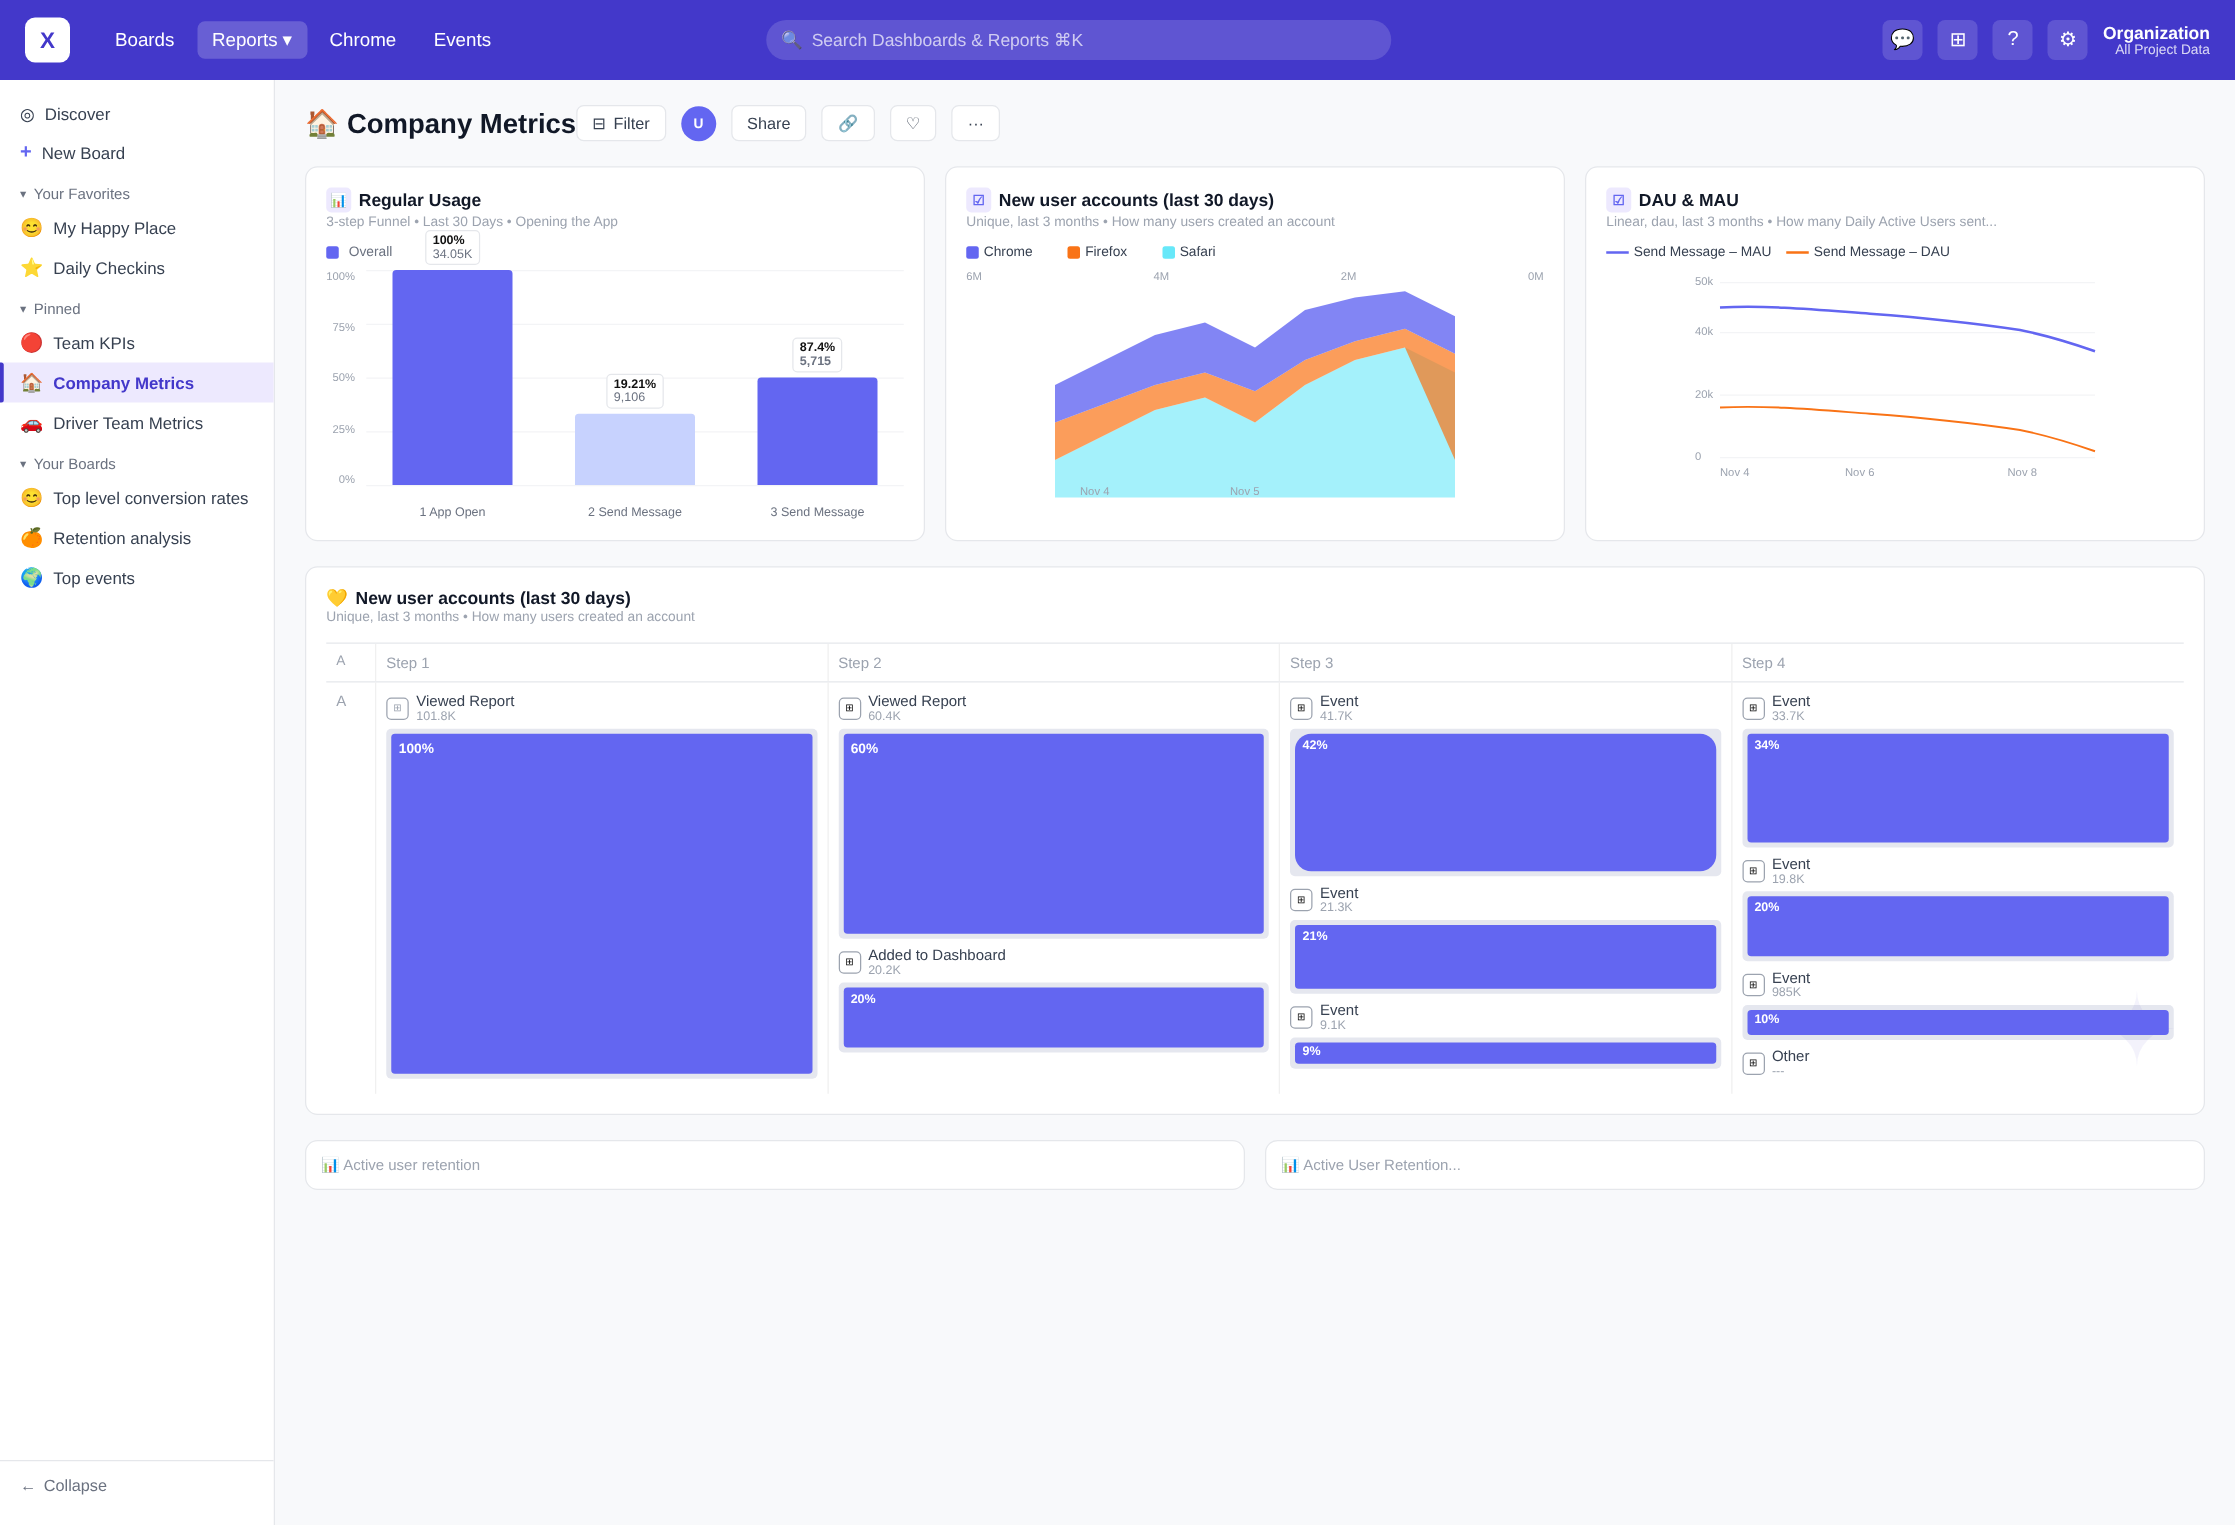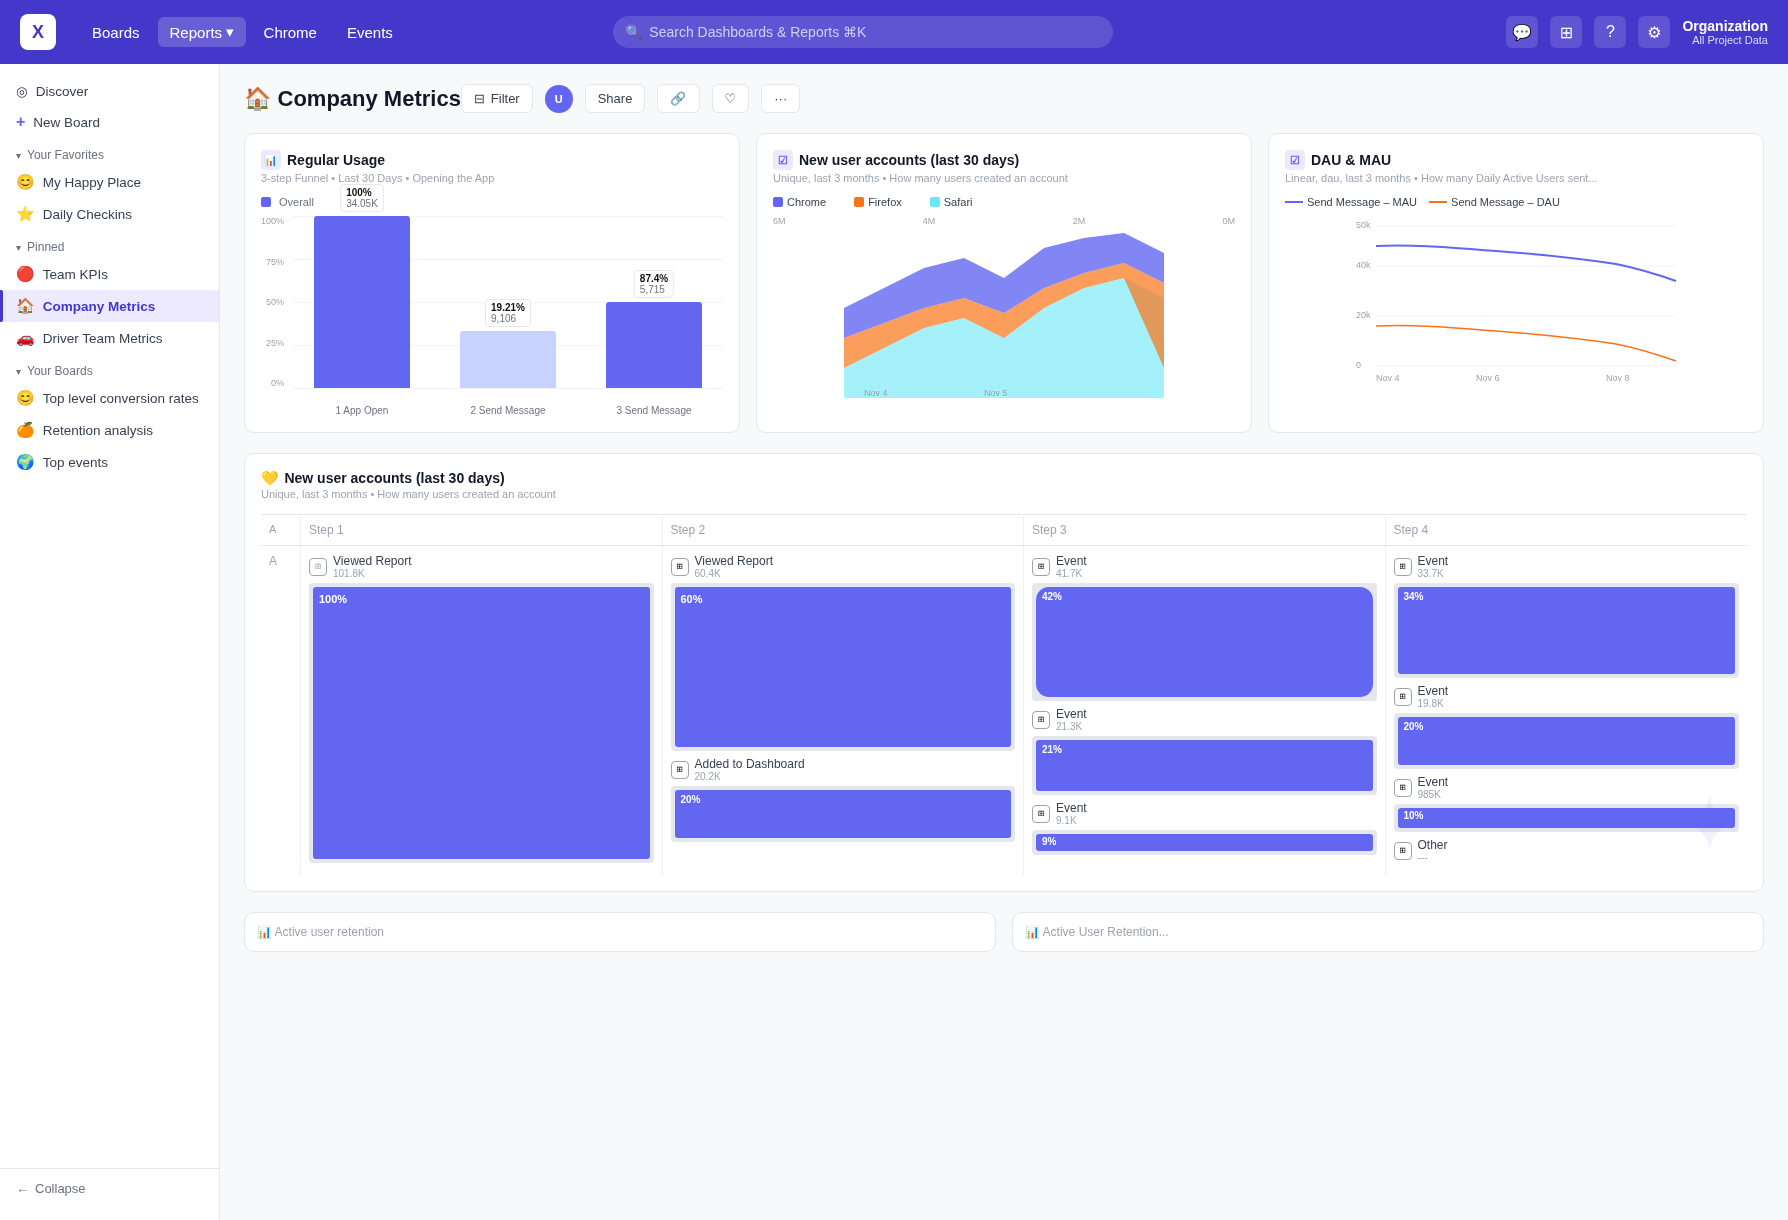--- a/index.html
+++ b/index.html
@@ -416,21 +416,21 @@
               <div style="width:70%;height:33%;background:#c7d2fe;border-radius:3px 3px 0 0;position:relative;">
                 <div style="position:absolute;top:-32px;left:50%;transform:translateX(-50%);background:white;border:1px solid #e5e7eb;border-radius:4px;padding:2px 5px;font-size:10px;font-weight:700;color:#111;white-space:nowrap;">
                   <span>19.21%</span><br><span style="font-weight:400;color:#6b7280;">9,106</span>
                 </div>
               </div>
             </div>
 
             <div style="flex:1;display:flex;flex-direction:column;align-items:center;height:100%;justify-content:flex-end;">
               <div style="width:70%;height:50%;background:#6366f1;border-radius:3px 3px 0 0;position:relative;">
                 <div style="position:absolute;top:-32px;left:50%;transform:translateX(-50%);background:white;border:1px solid #e5e7eb;border-radius:4px;padding:2px 5px;font-size:10px;font-weight:700;color:#111;white-space:nowrap;">
-                  <span>87.4%</span><br><span style="font-weight:400;color:#6b7280;">5,715</span>
+                  <span>87.4%</span><br><span style="font-weight:700;color:#6b7280;">5,715</span>
                 </div>
               </div>
             </div>
           </div>
 
           <div style="position:absolute;bottom:0;left:32px;right:0;display:flex;gap:8px;">
             <div style="flex:1;text-align:center;font-size:10px;color:#6b7280;">1 App Open</div>
             <div style="flex:1;text-align:center;font-size:10px;color:#6b7280;">2 Send Message</div>
             <div style="flex:1;text-align:center;font-size:10px;color:#6b7280;">3 Send Message</div>
           </div>

